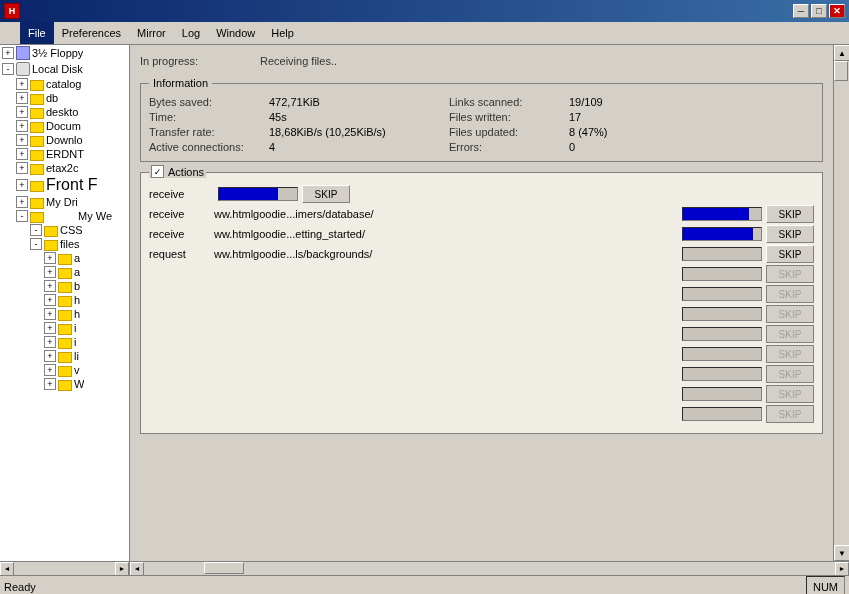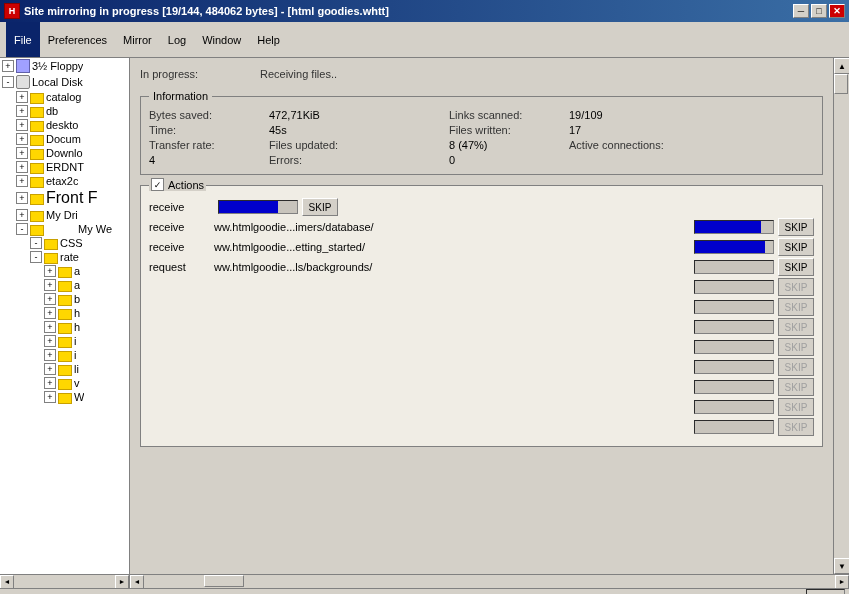--- a/index.html
+++ b/index.html
@@ -58,25 +58,25 @@
       justify-content: center;
       font-size: 9px;
       cursor: pointer;
       color: black;
     }
     .title-btn.close { background: #cc0000; color: white; }
 
     
     .menu-bar {
       background: #d4d0c8;
-      height: 36px;
+      height: 23px;
       display: flex;
       align-items: center;
       border-bottom: 1px solid #808080;
-      padding: 0 6px;
+      padding: 0 20px;
     }
     .menu-item {
       padding: 2px 8px;
       font-size: 11px;
       cursor: pointer;
       height: 100%;
       display: flex;
       align-items: center;
     }
     .menu-item.active { background: #0a246a; color: white; }
@@ -298,21 +298,21 @@
       background: #c8c4bc;
       border: 1px inset #808080;
       margin: 0 4px;
       overflow: hidden;
     }
     .transfer-bar {
       height: 100%;
       background: #0000cc;
     }
     .transfer-skip {
-      width: 36px;
+      width: 48px;
       height: 18px;
       background: #d4d0c8;
       border: 1px solid #808080;
       border-top-color: #ffffff;
       border-left-color: #ffffff;
       display: flex;
       align-items: center;
       justify-content: center;
       font-size: 10px;
       cursor: pointer;
@@ -383,21 +383,20 @@
       background: #d4d0c8;
       font-size: 11px;
     }
   </style>
 </head>
 <body>
 
 <div class="title-bar">
   <div class="title-bar-left">
     <div class="title-icon">H</div>
-    <span>Site mirroring in progress [19/144, 484062 bytes] - [html goodies.whtt]</span>
   </div>
   <div class="title-buttons">
     <div class="title-btn">─</div>
     <div class="title-btn">□</div>
     <div class="title-btn close">✕</div>
   </div>
 </div>
 
 <div class="menu-bar">
   <div class="menu-item active">File</div>
@@ -475,21 +474,21 @@
             <span style="font-size:11px;overflow:hidden;text-overflow:ellipsis;margin-left:32px;">My We</span>
           </div>
           <div class="tree-item" style="padding-left: 30px;">
             <span style="display:inline-flex;align-items:center;justify-content:center;width:12px;height:12px;border:1px solid #808080;background:white;font-size:9px;margin-right:2px;flex-shrink:0;">-</span>
             <span style="display:inline-block;width:14px;height:11px;background:#ffd700;border:1px solid #c8a000;margin-right:2px;flex-shrink:0;position:relative;top:1px;"></span>
             <span style="font-size:11px;overflow:hidden;text-overflow:ellipsis;">CSS</span>
           </div>
           <div class="tree-item" style="padding-left: 30px;">
             <span style="display:inline-flex;align-items:center;justify-content:center;width:12px;height:12px;border:1px solid #808080;background:white;font-size:9px;margin-right:2px;flex-shrink:0;">-</span>
             <span style="display:inline-block;width:14px;height:11px;background:#ffd700;border:1px solid #c8a000;margin-right:2px;flex-shrink:0;position:relative;top:1px;"></span>
-            <span style="font-size:11px;overflow:hidden;text-overflow:ellipsis;">rate</span>
+            <span style="font-size:11px;overflow:hidden;text-overflow:ellipsis;">files</span>
           </div>
           <div class="tree-item" style="padding-left: 44px;">
             <span style="display:inline-flex;align-items:center;justify-content:center;width:12px;height:12px;border:1px solid #808080;background:white;font-size:9px;margin-right:2px;flex-shrink:0;">+</span>
             <span style="display:inline-block;width:14px;height:11px;background:#ffd700;border:1px solid #c8a000;margin-right:2px;flex-shrink:0;position:relative;top:1px;"></span>
             <span style="font-size:11px;overflow:hidden;text-overflow:ellipsis;">a</span>
           </div>
           <div class="tree-item" style="padding-left: 44px;">
             <span style="display:inline-flex;align-items:center;justify-content:center;width:12px;height:12px;border:1px solid #808080;background:white;font-size:9px;margin-right:2px;flex-shrink:0;">+</span>
             <span style="display:inline-block;width:14px;height:11px;background:#ffd700;border:1px solid #c8a000;margin-right:2px;flex-shrink:0;position:relative;top:1px;"></span>
             <span style="font-size:11px;overflow:hidden;text-overflow:ellipsis;">a</span>
@@ -558,20 +557,21 @@
           <span class="info-value">472,71KiB</span>
           <span class="info-label">Links scanned:</span>
           <span class="info-value">19/109</span>
 
           <span class="info-label">Time:</span>
           <span class="info-value">45s</span>
           <span class="info-label">Files written:</span>
           <span class="info-value">17</span>
 
           <span class="info-label">Transfer rate:</span>
+          <span class="info-value">18,68KiB/s (10,25KiB/s)</span>
           <span class="info-label">Files updated:</span>
           <span class="info-value">8 (47%)</span>
 
           <span class="info-label">Active connections:</span>
           <span class="info-value">4</span>
           <span class="info-label">Errors:</span>
           <span class="info-value">0</span>
         </div>
       </div>
 

